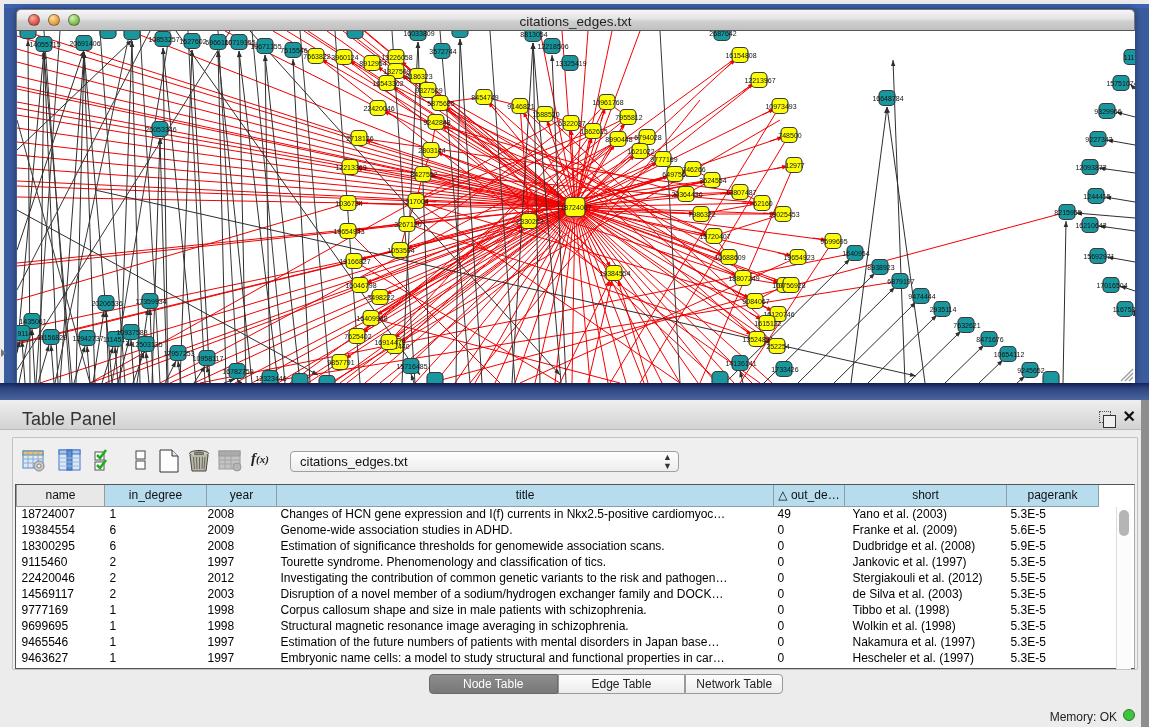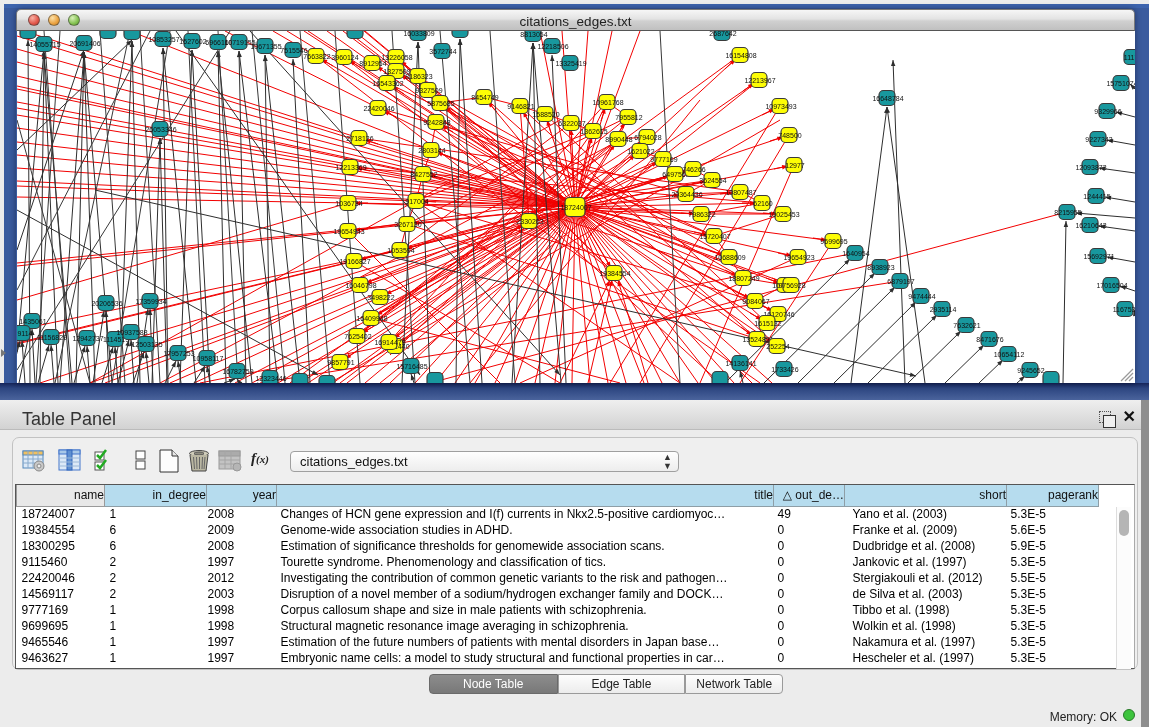--- a/index.html
+++ b/index.html
@@ -10,24 +10,24 @@
 .win{position:absolute;left:16px;top:9px;width:1119px;height:374px;border-radius:5px 5px 0 0;box-shadow:0 0 6px rgba(0,0,20,.45)}
 .titlebar{position:absolute;left:0;top:0;width:100%;height:22px;border-radius:5px 5px 0 0;
  background:linear-gradient(#f6f6f6,#e3e3e3 45%,#d0d0d0 55%,#c0c0c0);border:1px solid #7a7a7a;border-bottom:1px solid #555}
 .tl{position:absolute;top:4px;width:12px;height:12px;border-radius:50%;border:1px solid rgba(60,60,60,.55)}
 .title{position:absolute;top:4px;left:0;width:100%;text-align:center;font-size:13.5px;color:#222}
 .canvas{position:absolute;left:1px;top:22px;width:1118px;height:352px;background:#fff}
 .tpanel{position:absolute;left:0;top:400px;width:1149px;height:327px;background:#ececec}
 .tpbar{position:absolute;left:0;top:0;width:100%;height:30px;background:linear-gradient(#efefef,#d2d2d2);border-bottom:1px solid #bbb}
 .tptitle{position:absolute;left:22px;top:9px;font-size:18px;color:#333}
 .rightstrip{position:absolute;right:0;top:400px;width:8px;height:327px;background:#8e8e8e}
-.toolwrap{position:absolute;left:12px;top:37px;width:1126px;height:233px;background:#efefef;border:1px solid #c2c2c2;border-radius:7px}
+.toolwrap{position:absolute;left:12px;top:37px;width:1126px;height:233px;background:#efefef;border:1px solid #c2c2c2;border-radius:1px}
 .tbl{position:absolute;left:2px;top:46px;width:1120px;height:185px;background:#fff;border:1px solid #555;border-right:1px solid #aaa}
 table{border-collapse:collapse;table-layout:fixed;width:1082px;font-size:12px}
-th{height:21px;font-weight:normal;background:#b6dcee;border:1px solid #8e9ea6;border-top:none;text-align:right;color:#111;overflow:hidden;white-space:nowrap}
+th{height:21px;font-weight:normal;background:#b6dcee;border:1px solid #8e9ea6;border-top:none;text-align:center;color:#111;overflow:hidden;white-space:nowrap}
 th.c1{background:#e8e8e8;border-color:#9a9a9a}
 td{height:16px;padding:0 0 0 5px;white-space:nowrap;overflow:hidden;color:#000}
 td.c3{padding-left:1px}td.c4{padding-left:4px}td.c5{padding-left:4px}td.c7{padding-left:4px}
 td.c6{padding-left:8px}
 .c1{width:88px}.c2{width:102px}.c3{width:70px}.c4{width:497px}.c5{width:71px}.c6{width:162px}.c7{width:92px}
 .vscroll{position:absolute;right:3px;top:22px;width:15px;height:162px;background:#fcfcfc;border-left:1px solid #ddd}
 .vthumb{position:absolute;left:2px;top:3px;width:10px;height:26px;background:#b5b5b5;border-radius:6px}
 .tabs{position:absolute;left:429px;top:274px;height:20px;display:flex;font-size:12px}
 .tab{border:1px solid #9a9a9a;background:linear-gradient(#fdfdfd,#ececec);padding:2px 33px 0;color:#222}
 .tab.sel{background:linear-gradient(#8d8d8d,#787878);color:#fff;border-color:#6a6a6a;border-radius:4px 0 0 4px}

